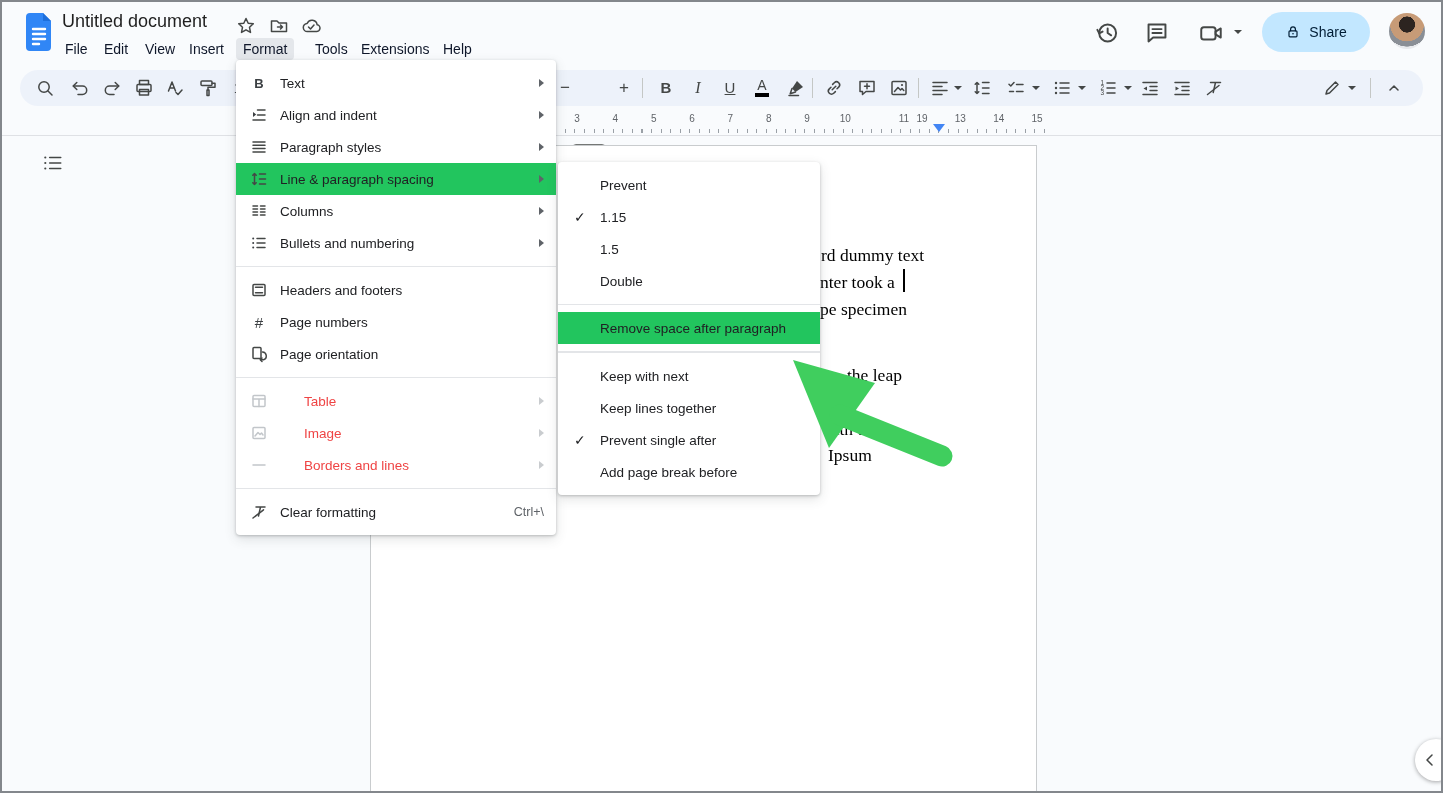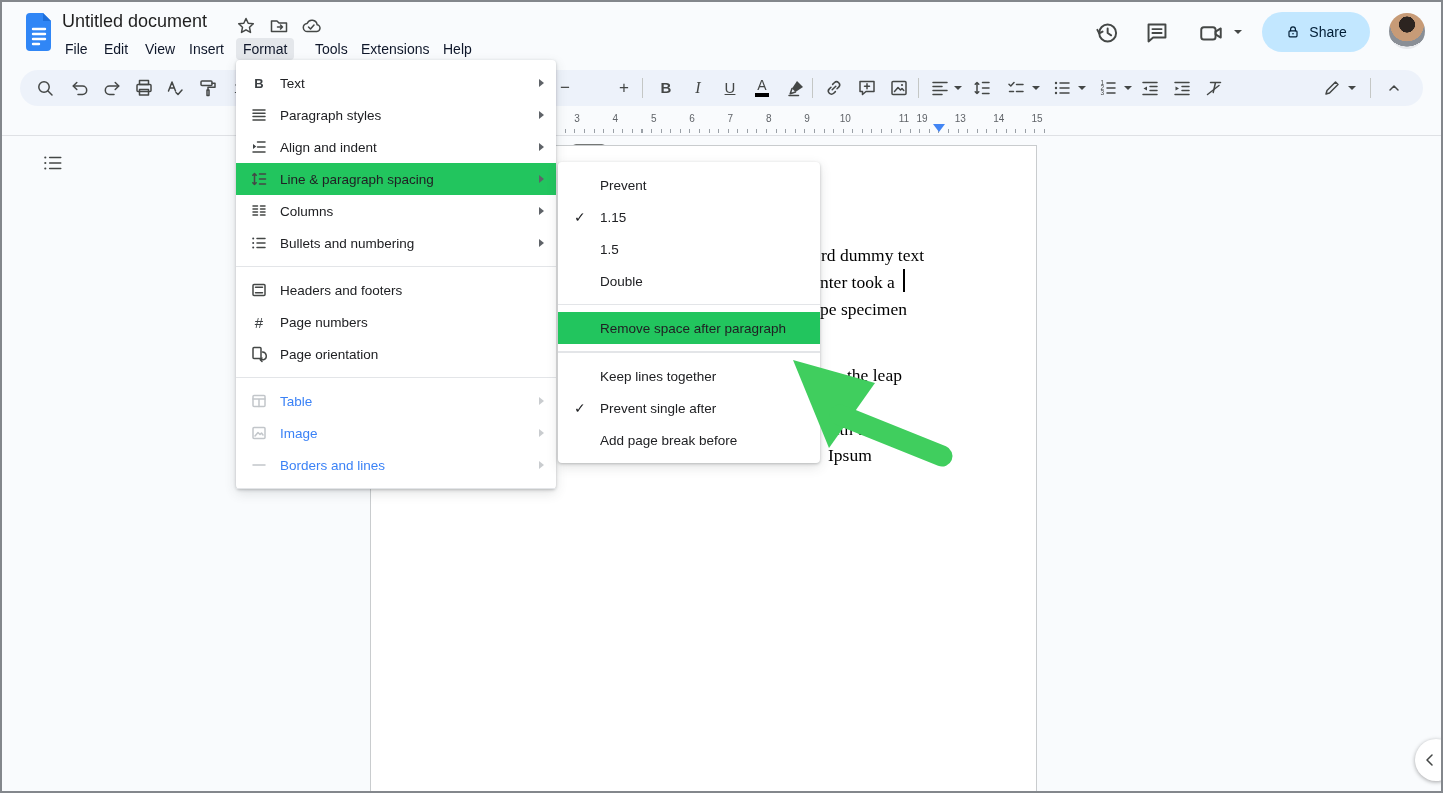--- a/index.html
+++ b/index.html
@@ -46,21 +46,21 @@
   .menu-panel{position:absolute;background:#fff;border-radius:4px;z-index:30;
     box-shadow:0 1px 3px rgba(60,64,67,.3),0 4px 12px rgba(60,64,67,.15);}
   #format-menu{left:234px;top:58px;width:320px;}
   #spacing-menu{left:556px;top:160px;width:262px;}
   .msec{padding:7px 0;}
   .mdiv{border-top:1px solid #E3E5E8;}
   .mrow{display:flex;align-items:center;height:32px;padding:0 12px 0 14px;font-size:13.5px;color:#202124;cursor:default;}
   .mrow.hl{background:#22c55e;}
   .mrow .micon{width:18px;height:18px;margin-right:12px;display:flex;align-items:center;justify-content:center;flex:none;}
   .mrow .subarrow{margin-left:auto;width:0;height:0;border-top:4px solid transparent;border-bottom:4px solid transparent;border-left:5px solid #5F6368;}
-  .mrow.dis{color:#3b82f6;}
+  .mrow.dis{color:#ef4444;gap:24px;}
   .mrow.dis svg{stroke:#C2C6CA;}
   .mrow.dis .subarrow{border-left-color:#C9CCCF;}
   .mrow .shortcut{margin-left:auto;font-size:12.5px;color:#5F6368;}
   .micon .glyph{font-size:13px;font-weight:700;color:#3C4043;}
   #spacing-menu .mrow{padding:0 16px;}
   #spacing-menu .check{width:26px;flex:none;font-size:14px;color:#202124;}
   
   #green-arrow{position:absolute;left:780px;top:345px;z-index:40;pointer-events:none;}
   
   #side-fab{position:absolute;right:-16px;bottom:10px;width:42px;height:42px;border-radius:50%;background:#fff;box-shadow:0 1px 4px rgba(0,0,0,.35);z-index:5;}
@@ -347,34 +347,34 @@
       <div class="mrow">
         <span class="micon">
             <span class="glyph">B</span>
           </span>
         <span>Text</span>
           <span class="subarrow"></span>
       </div>
       <div class="mrow">
         <span class="micon">
             <svg class="ic" width="18" height="18" viewBox="0 0 18 18">
-              <path d="M3 4 H15 M3 7.3 H15 M3 10.6 H15 M3 14 H15"></path>
-            </svg>
-          </span>
-        <span>Paragraph styles</span>
-          <span class="subarrow"></span>
-      </div>
-      <div class="mrow">
-        <span class="micon">
-            <svg class="ic" width="18" height="18" viewBox="0 0 18 18">
               <path d="M7.5 4 H15 M7.5 9 H15 M3 14 H15"></path>
               <path d="M3 6 L6.2 8.5 L3 11 z" fill="#3C4043" stroke="none"></path>
             </svg>
           </span>
         <span>Align and indent</span>
+          <span class="subarrow"></span>
+      </div>
+      <div class="mrow">
+        <span class="micon">
+            <svg class="ic" width="18" height="18" viewBox="0 0 18 18">
+              <path d="M3 4 H15 M3 7.3 H15 M3 10.6 H15 M3 14 H15"></path>
+            </svg>
+          </span>
+        <span>Paragraph styles</span>
           <span class="subarrow"></span>
       </div>
       <div class="mrow hl">
         <span class="micon">
             <svg class="ic" width="18" height="18" viewBox="0 0 18 18">
               <path d="M4.5 3.5 V14.5 M2.8 5.2 L4.5 3.5 L6.2 5.2 M2.8 12.8 L4.5 14.5 L6.2 12.8 M9.5 4 H15.5 M9.5 9 H15.5 M9.5 14 H15.5"></path>
             </svg>
           </span>
         <span>Line &amp; paragraph spacing</span>
           <span class="subarrow"></span>
@@ -455,20 +455,32 @@
         <span class="micon">
             <svg class="ic" width="18" height="18" viewBox="0 0 18 18" style="stroke:#C2C6CA">
               <path d="M3 9 H15"></path>
             </svg>
           </span>
         <span>Borders and lines</span>
           <span class="subarrow"></span>
       </div>
     </div>
     <div class="mdiv"></div>
+    <div class="msec">
+      <div class="mrow">
+        <span class="micon">
+            <svg class="ic" width="18" height="18" viewBox="0 0 18 18">
+              <path d="M6 4 H15 M10.5 4 L8.5 13"></path>
+              <path d="M3 15 L13.5 6.8"></path>
+            </svg>
+          </span>
+        <span>Clear formatting</span>
+        <span class="shortcut">Ctrl+\</span>
+      </div>
+    </div>
   </div>
 
   <div id="spacing-menu" class="menu-panel">
     <div class="msec">
       <div class="mrow">
           <span class="check"></span>
           <span>Prevent</span>
         </div>
       <div class="mrow">
           <span class="check">✓</span>
@@ -486,20 +498,24 @@
     <div class="mdiv"></div>
     <div class="msec">
       <div class="mrow hl">
           <span class="check"></span>
           <span>Remove space after paragraph</span>
         </div>
     </div>
     <div class="mdiv"></div>
     <div class="mdiv"></div>
     <div class="msec">
+      <div class="mrow">
+          <span class="check"></span>
+          <span>Keep with next</span>
+        </div>
       <div class="mrow">
           <span class="check"></span>
           <span>Keep lines together</span>
         </div>
       <div class="mrow">
           <span class="check">✓</span>
           <span>Prevent single after</span>
         </div>
       <div class="mrow">
           <span class="check"></span>

